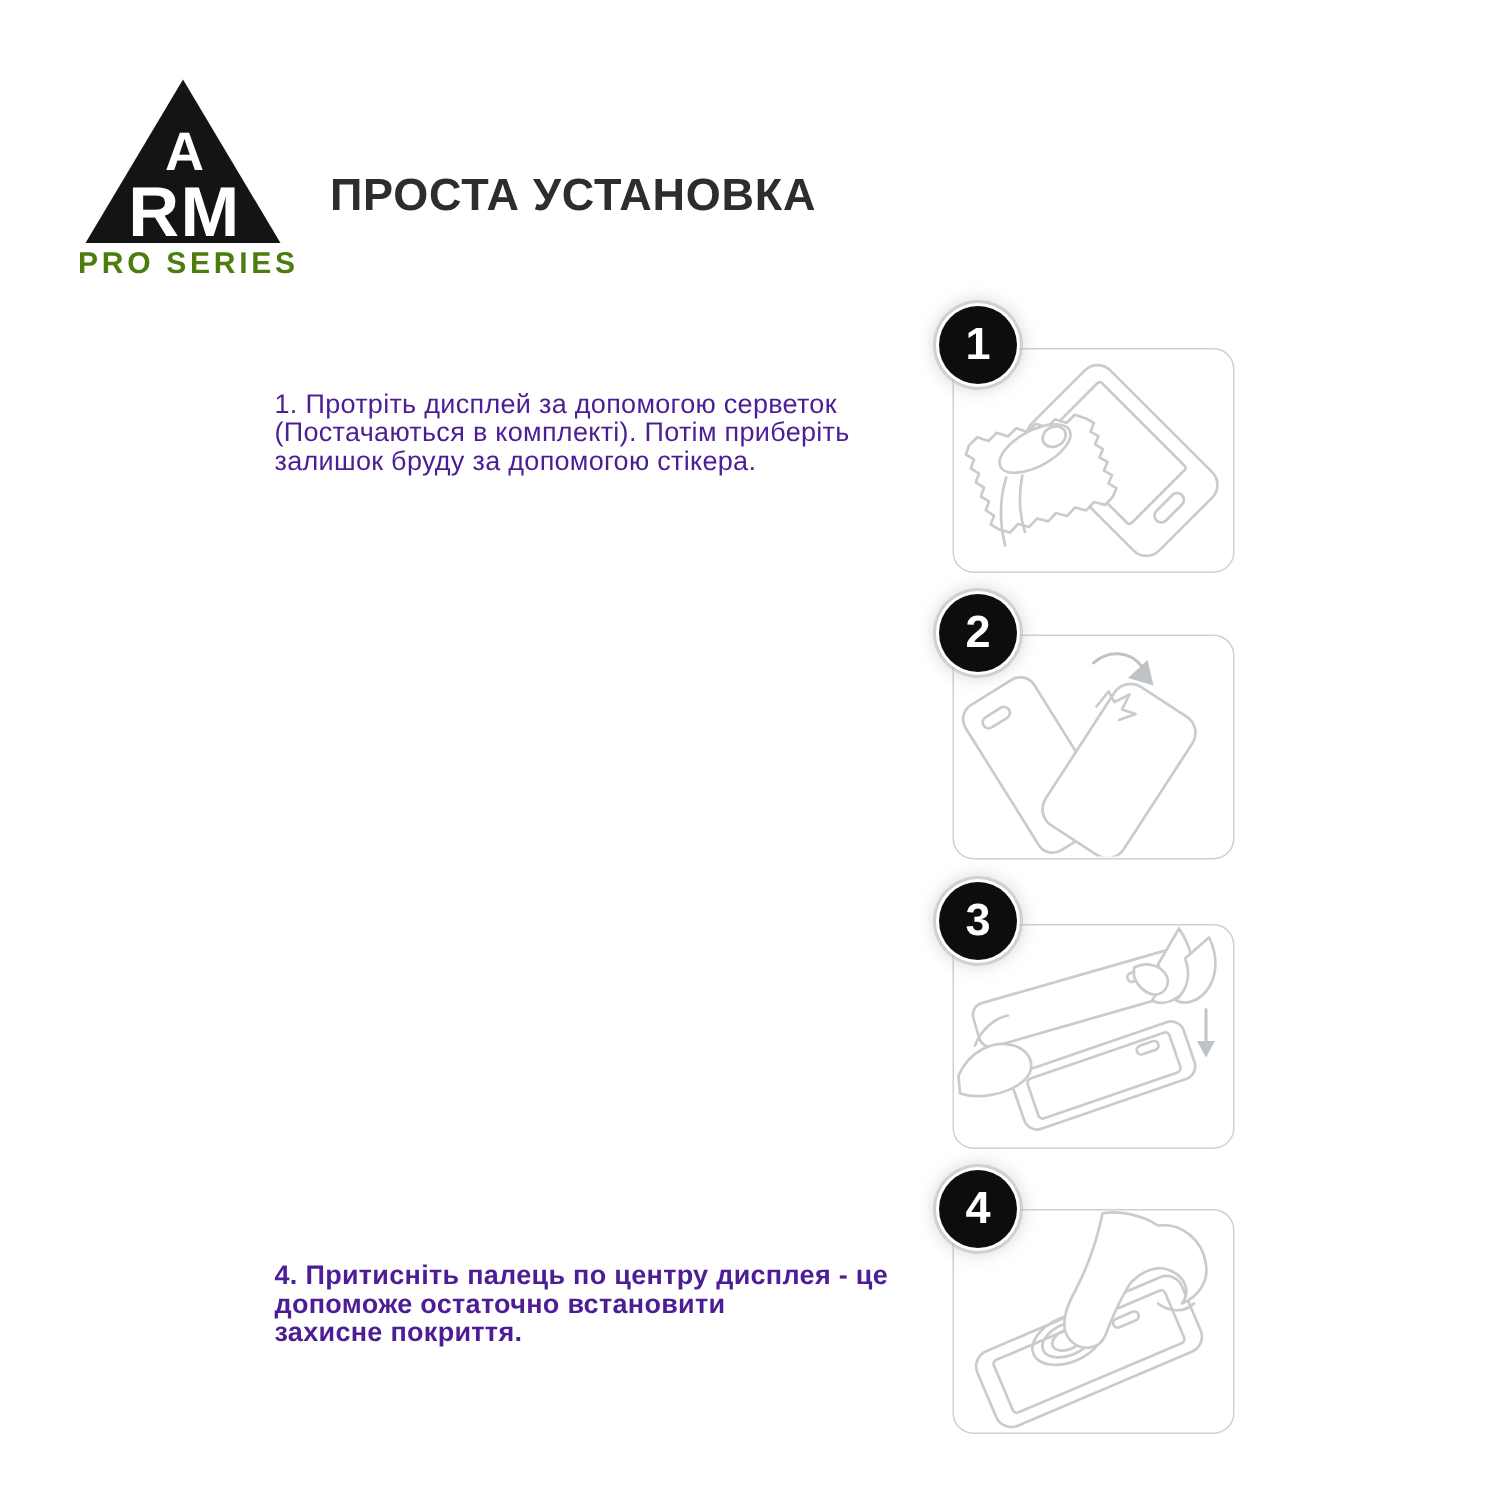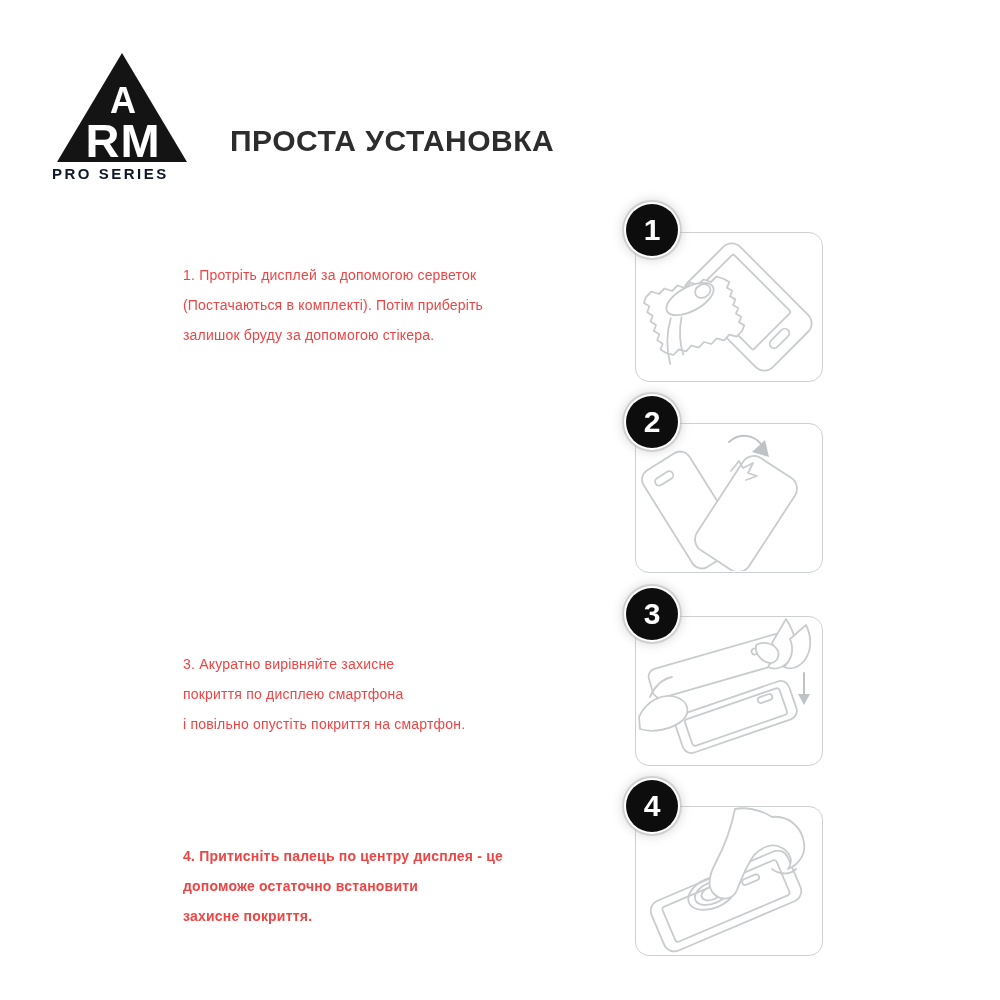--- a/index.html
+++ b/index.html
@@ -4,32 +4,32 @@
 <style>
   html,body{margin:0;padding:0;background:#fff;}
   .page{
     position:relative;width:1000px;height:1000px;background:#ffffff;
     font-family:"Liberation Sans","DejaVu Sans",sans-serif;overflow:hidden;
   }
   
   .logo{position:absolute;left:52px;top:52px;width:140px;}
   .logo svg{display:block;margin:0 auto;}
   .pro-series{
-    margin-top:2px;text-align:left;font-size:15px;font-weight:700;
-    letter-spacing:2.5px;color:#0f172a;white-space:nowrap;
+    margin-top:2px;text-align:left;font-size:20px;font-weight:700;
+    letter-spacing:2.5px;color:#4d7c0f;white-space:nowrap;
   }
   
   .title{
-    position:absolute;left:220px;top:114px;margin:10px;
+    position:absolute;left:220px;top:114px;margin:0;
     font-size:30px;font-weight:800;letter-spacing:.5px;color:#2d2d2d;
   }
   
   .step-text{
     position:absolute;left:183px;width:450px;
-    font-size:14px;line-height:30px;color:#ef4444;letter-spacing:.2px;
+    font-size:18px;line-height:19px;color:#4c1d95;letter-spacing:.2px;
     white-space:pre-line;
   }
   .t1{top:260px;}
   .t2{top:485px;}
   .t3{top:649px;}
   .t4{top:841px;font-weight:bold;}
   .badge{
     position:absolute;left:626px;width:52px;height:52px;border-radius:50%;
     background:#0d0d0d;color:#ffffff;display:flex;align-items:center;justify-content:center;
     font-size:30px;font-weight:700;z-index:3;
@@ -98,23 +98,20 @@
       </g>
       <g class="art" transform="translate(110,90) rotate(33)">
         <rect x="-31" y="-55" width="62" height="110" rx="13"></rect>
       </g>
       <path class="artline" d="M95,47 L103,37 L107,44 L117,39 L112,49 L121,52 L110,56"></path>
       <path class="arrow" d="M93,18 C103,9 117,10 125,20"></path>
       <path class="arrowhead" d="M129,16 L133,33 L116,28 Z"></path>
     </svg>
   </div>
 
-  <div class="step-text t3">3. Акуратно вирівняйте захисне
-покриття по дисплею смартфона
-і повільно опустіть покриття на смартфон.</div>
   <div class="badge b3">3</div>
   <div class="frame f3">
     <svg viewBox="0 0 185 147">
       <g class="art" transform="translate(100,100) rotate(-19)">
         <rect x="-60" y="-20" width="120" height="40" rx="9"></rect>
         <rect x="-50" y="-14" width="100" height="28" rx="3"></rect>
         <rect x="26" y="-11" width="15" height="6" rx="3"></rect>
       </g>
       <g class="art" transform="translate(86,48) rotate(-16)">
         <rect x="-74" y="-15" width="148" height="30" rx="8"></rect>

